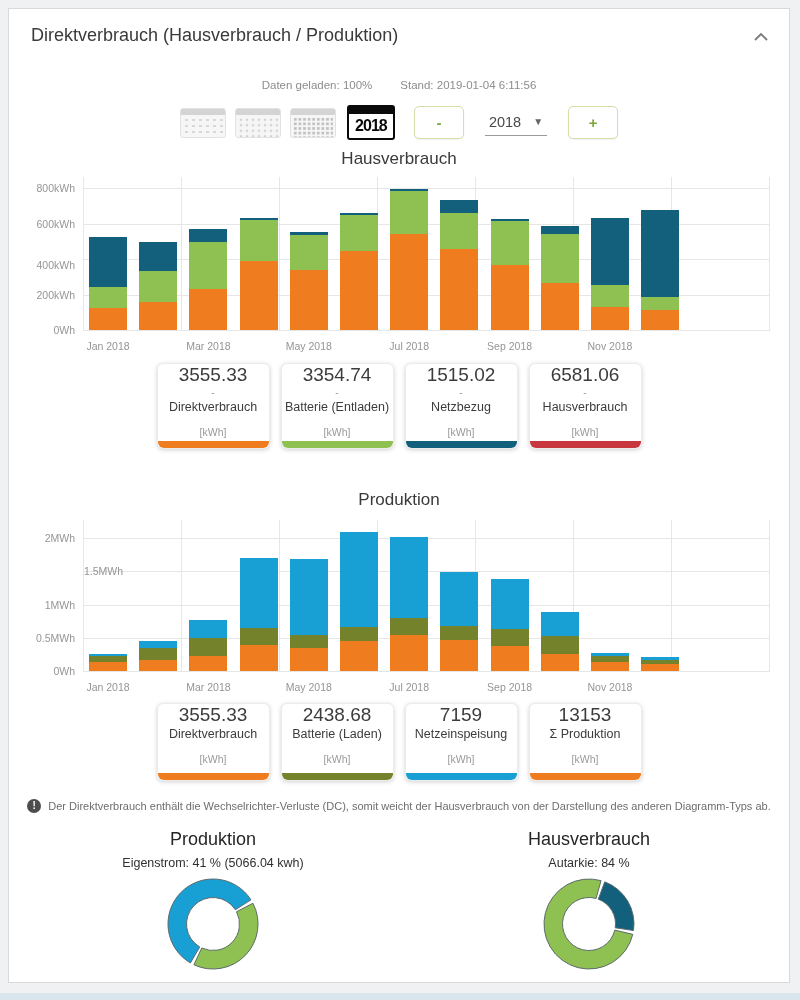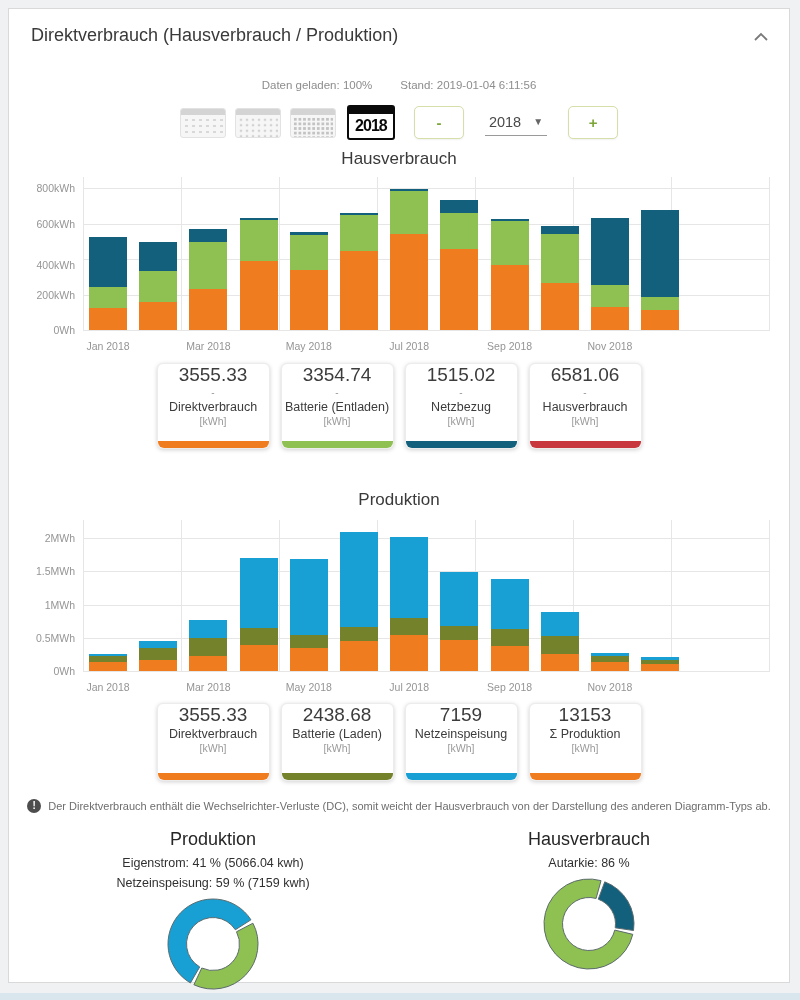--- a/index.html
+++ b/index.html
@@ -82,21 +82,21 @@
   .card{
     width:113px;border:1px solid #ececec;border-radius:6px;background:#fff;
     box-shadow:0 1px 4px rgba(0,0,0,0.18);
     text-align:center;position:relative;padding-top:0;box-sizing:border-box;
   }
   #cards1 .card{height:86px;}
   #cards2 .card{height:78px;}
   .card-value{font-size:19px;color:#3c3c3c;}
   .card-dash{font-size:10px;color:#9a9a9a;line-height:13px;}
   .card-label{font-size:12.5px;color:#3c3c3c;margin-top:1px;}
-  .card-unit{font-size:10.5px;color:#9a9a9a;margin-top:1px;}
+  .card-unit{font-size:10.5px;color:#9a9a9a;margin-top:12px;}
   .card-bar{position:absolute;left:0;bottom:0;width:100%;height:7px;
     border-radius:0 0 6px 6px;}
   .note-row{
     position:absolute;left:0;top:790px;width:100%;
     display:flex;justify-content:center;align-items:center;gap:7px;
   }
   .note-icon{
     width:14px;height:14px;border-radius:50%;background:#4d4d4d;color:#fff;
     font-size:10px;font-weight:bold;text-align:center;line-height:14px;flex:0 0 auto;
   }
@@ -256,21 +256,21 @@
       <div class="vgrid" style="left: 564px; top: 4px; height: 151px;"></div>
       <div class="vgrid" style="left: 662px; top: 4px; height: 151px;"></div>
       <div class="vgrid" style="left: 760px; top: 4px; height: 151px;"></div>
       <div class="hgrid" style="left: 74px; width: 687px; top: 155px;"></div>
       <div class="ytick" style="top: 149px;">0Wh</div>
       <div class="hgrid" style="left: 74px; width: 687px; top: 121.75px;"></div>
       <div class="ytick" style="top: 115.75px;">0.5MWh</div>
       <div class="hgrid" style="left: 74px; width: 687px; top: 88.5px;"></div>
       <div class="ytick" style="top: 82.5px;">1MWh</div>
       <div class="hgrid" style="left: 74px; width: 687px; top: 55.25px;"></div>
-      <div class="ytick" style="top: 49.25px;">1.5MWh</div>
+      <div class="ytick" style="top: 49.25px; margin-left: 48px;">1.5MWh</div>
       <div class="hgrid" style="left: 74px; width: 687px; top: 22px;"></div>
       <div class="ytick" style="top: 16px;">2MWh</div>
       <div class="barseg" style="left: 80px; width: 38px; top: 146.355px; height: 8.645px; background: rgb(239, 125, 31);"></div>
       <div class="barseg" style="left: 80px; width: 38px; top: 140.37px; height: 5.985px; background: rgb(116, 131, 43);"></div>
       <div class="barseg" style="left: 80px; width: 38px; top: 137.71px; height: 2.66px; background: rgb(24, 160, 212);"></div>
       <div class="barseg" style="left: 130.2px; width: 38px; top: 144.36px; height: 10.64px; background: rgb(239, 125, 31);"></div>
       <div class="barseg" style="left: 130.2px; width: 38px; top: 131.725px; height: 12.635px; background: rgb(116, 131, 43);"></div>
       <div class="barseg" style="left: 130.2px; width: 38px; top: 125.075px; height: 6.65px; background: rgb(24, 160, 212);"></div>
       <div class="barseg" style="left: 180.4px; width: 38px; top: 139.705px; height: 15.295px; background: rgb(239, 125, 31);"></div>
       <div class="barseg" style="left: 180.4px; width: 38px; top: 122.415px; height: 17.29px; background: rgb(116, 131, 43);"></div>
@@ -338,30 +338,29 @@
   </div>
 
   <div class="note-row">
     <div class="note-icon">!</div>
     <div class="note-text">Der Direktverbrauch enthält die Wechselrichter-Verluste (DC), somit weicht der Hausverbrauch von der Darstellung des anderen Diagramm-Typs ab.</div>
   </div>
 
   <div class="donut-col left">
     <div class="donut-title">Produktion</div>
     <div class="donut-line">Eigenstrom: 41 % (5066.04 kwh)</div>
-    <div class="donut-line">Netzeinspeisung: 59 % (7159 kwh)</div>
     <svg class="donut-svg" id="donut1" width="96" height="96" viewBox="0 0 96 96">
         <path d="M 87.92 27.22 A 45 45 0 0 1 28.91 88.75 L 36.76 72.00 A 26.5 26.5 0 0 0 71.51 35.76 Z" fill="#8EC152" stroke="#5d6b6e" stroke-width="1"></path>
         <path d="M 25.43 86.93 A 45 45 0 1 1 85.95 23.82 L 70.35 33.76 A 26.5 26.5 0 1 0 34.71 70.93 Z" fill="#18A0D4" stroke="#5d6b6e" stroke-width="1"></path>
       </svg>
   </div>
 
   <div class="donut-col right">
     <div class="donut-title">Hausverbrauch</div>
-    <div class="donut-line">Autarkie: 86 %</div>
+    <div class="donut-line">Autarkie: 84 %</div>
     <svg class="donut-svg" id="donut2" width="96" height="96" viewBox="0 0 96 96">
         <path d="M 63.76 5.85 A 45 45 0 0 1 92.53 54.50 L 74.22 51.83 A 26.5 26.5 0 0 0 57.28 23.18 Z" fill="#13607C" stroke="#5d6b6e" stroke-width="1"></path>
         <path d="M 91.79 58.35 A 45 45 0 1 1 60.03 4.64 L 55.08 22.46 A 26.5 26.5 0 1 0 73.79 54.10 Z" fill="#8EC152" stroke="#5d6b6e" stroke-width="1"></path>
       </svg>
   </div>
 
 </div>
 
 <div class="footer-strip"></div>
 

